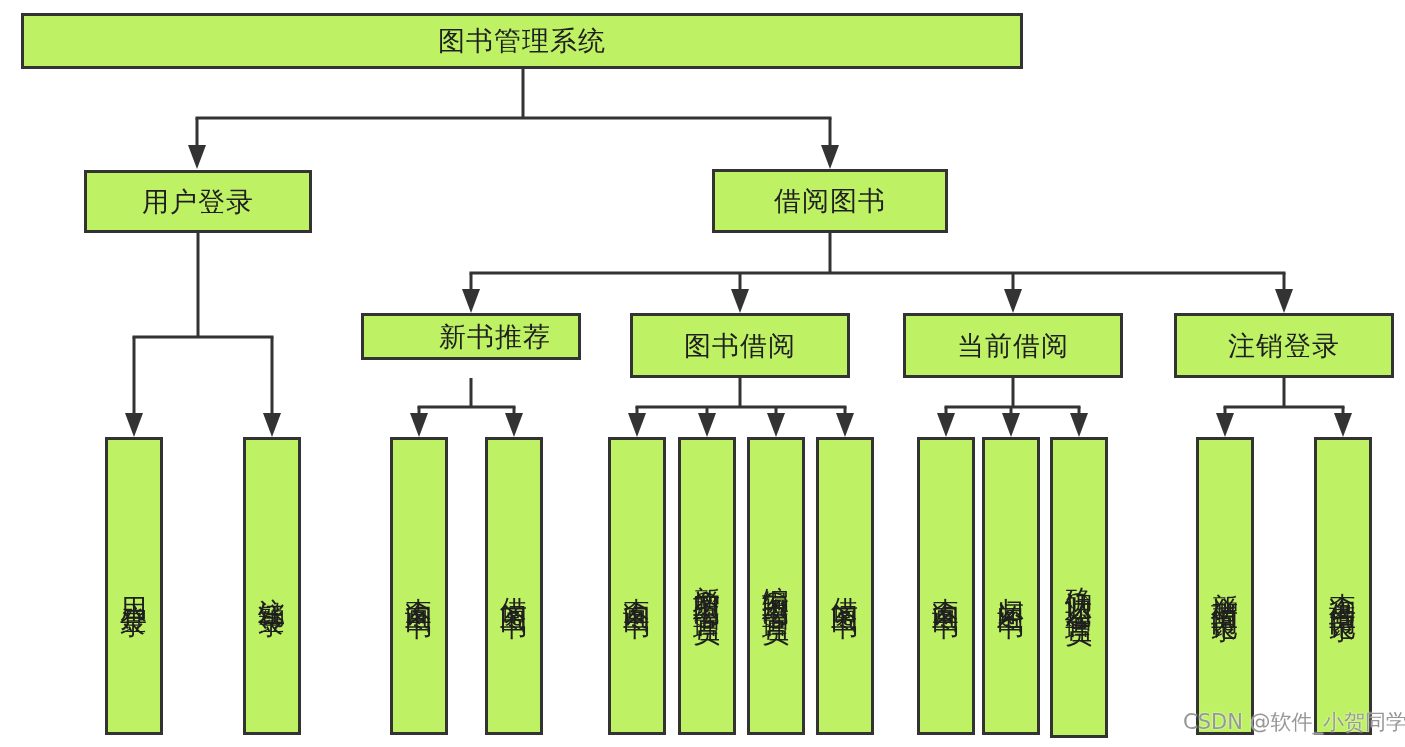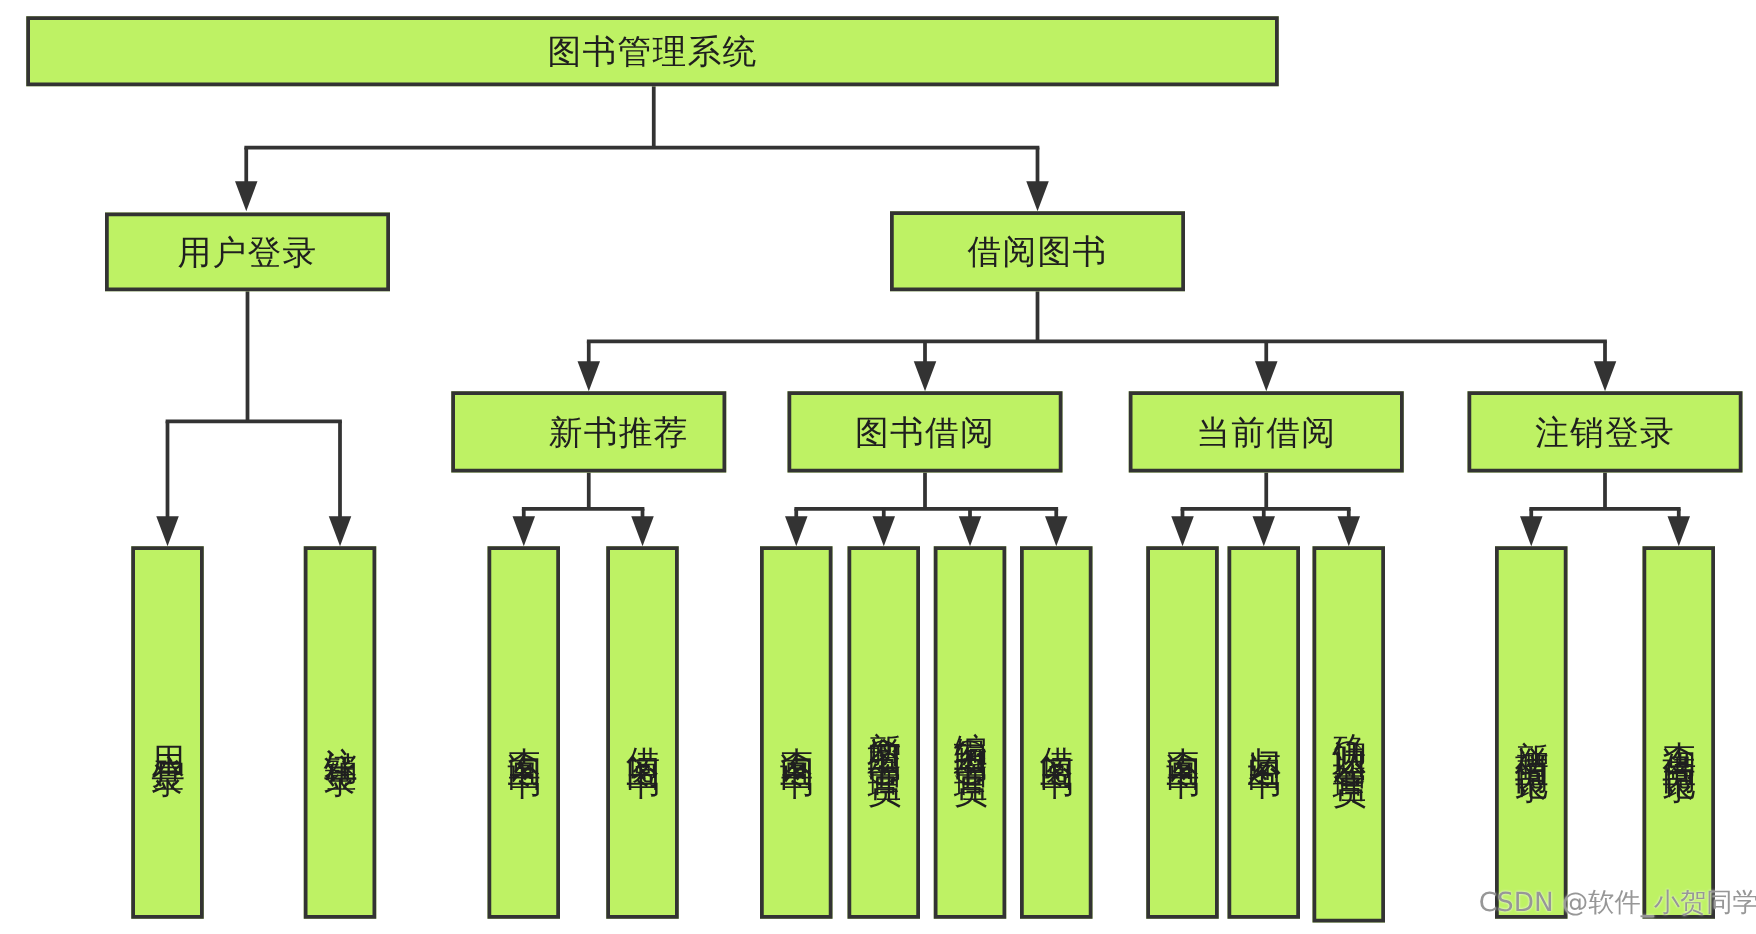--- a/index.html
+++ b/index.html
@@ -148,21 +148,21 @@
     <span>图书管理系统</span>
   </div>
 
   <div class="node node-h" style="left:84px; top:170px; width:228px; height:63px;">
     <span>用户登录</span>
   </div>
   <div class="node node-h" style="left:712px; top:169px; width:236px; height:64px;">
     <span>借阅图书</span>
   </div>
 
-  <div class="node node-h" style="left:361px; top:313px; width:220px; height:65px;padding-left:48px;">
+  <div class="node node-h" style="left:361px; top:313px; width:220px; height:47px;padding-left:48px;">
     <span>新书推荐</span>
   </div>
   <div class="node node-h" style="left:630px; top:313px; width:220px; height:65px;">
     <span>图书借阅</span>
   </div>
   <div class="node node-h" style="left:903px; top:313px; width:220px; height:65px;">
     <span>当前借阅</span>
   </div>
   <div class="node node-h" style="left:1174px; top:313px; width:220px; height:65px;">
     <span>注销登录</span>

